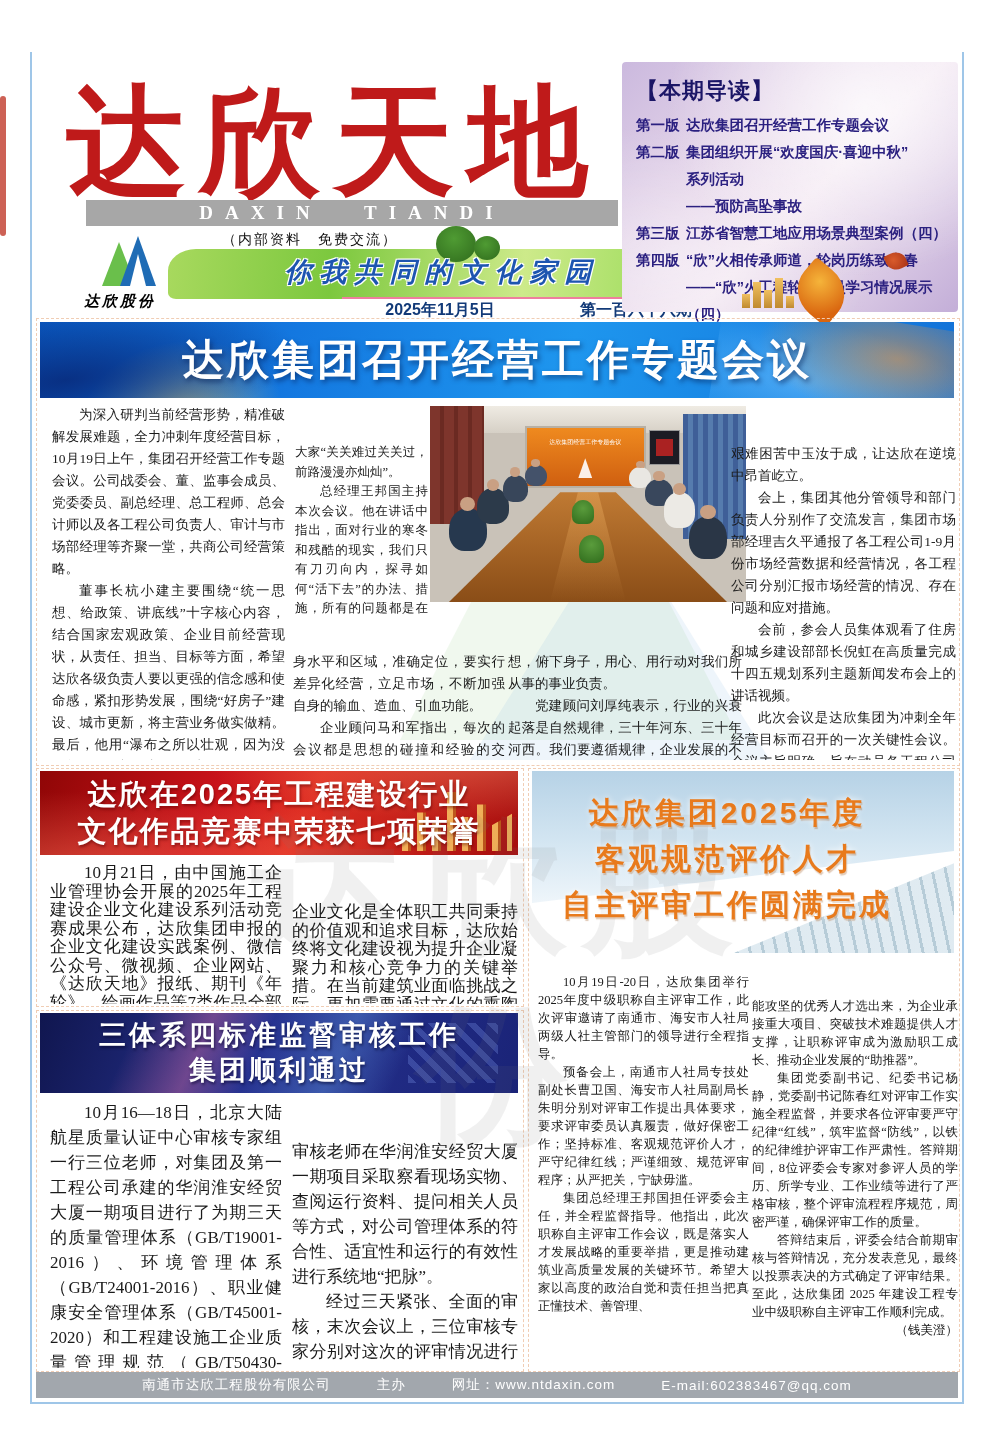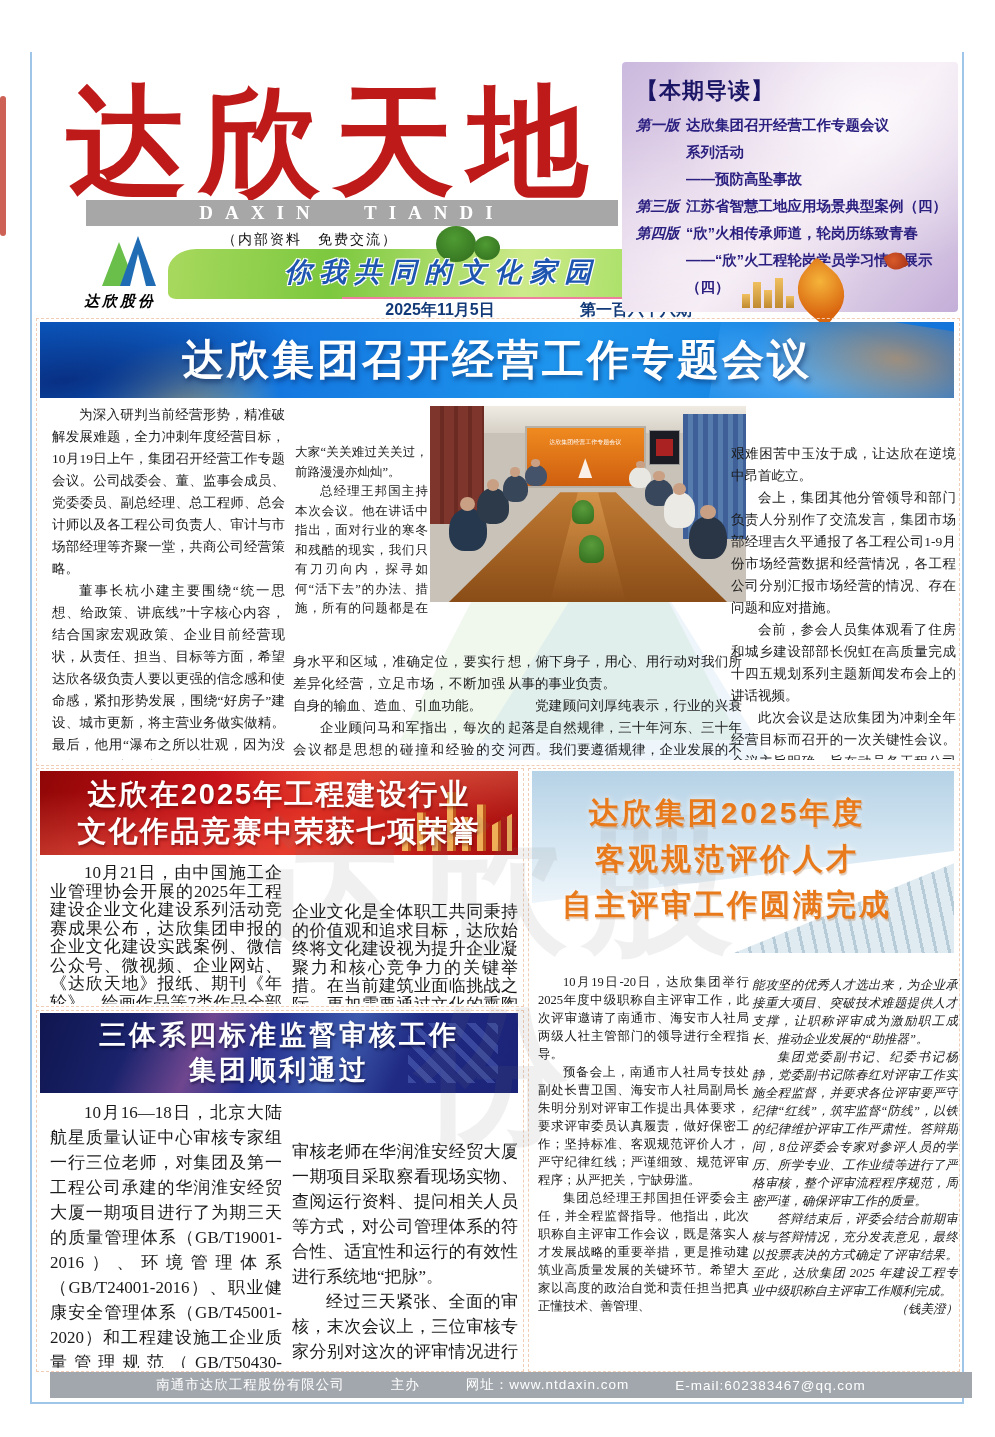--- a/index.html
+++ b/index.html
@@ -49,21 +49,21 @@
   #toc{left:622px;top:62px;width:336px;height:250px;border-radius:4px;
     background:linear-gradient(135deg,#cbb9de 0%,#e6d6ea 35%,#f3e7f2 55%,#c3aed8 100%);}
   #toc::before{content:"";position:absolute;inset:0;border-radius:4px;
     background:radial-gradient(ellipse at 72% 18%,rgba(255,255,255,.75),transparent 58%),
                radial-gradient(ellipse at 15% 80%,rgba(255,255,255,.4),transparent 50%);}
   #toc-header{left:636px;top:76px;width:220px;height:30px;font-size:22px;font-weight:900;
     color:#1b1566;font-family:"Liberation Sans",sans-serif;letter-spacing:1px;}
   #toc-items{left:636px;top:112px;width:312px;font-size:14.5px;font-weight:bold;color:#2b2080;
     line-height:27px;font-family:"Liberation Sans",sans-serif;}
   .toc-row{display:flex;}
-  .toc-page{flex:0 0 50px;font-style:italic;}
+  .toc-page{flex:0 0 50px;}
   .toc-lines{flex:1;}
   
   #leaf1{left:795px;top:268px;width:52px;height:48px;transform:rotate(40deg);
     background:radial-gradient(circle at 35% 35%,#f5b43a,#d9650f 75%);border-radius:8% 60% 8% 60%;}
   #leaf2{left:886px;top:252px;width:20px;height:18px;transform:rotate(-25deg);
     background:radial-gradient(circle at 40% 40%,#d95b2b,#a93416);border-radius:8% 60% 8% 60%;}
   #skyline{left:742px;top:276px;width:64px;height:32px;display:flex;align-items:flex-end;gap:3px;}
   .sk-bar{background:linear-gradient(180deg,#f0c060,#c08a30);width:8px;}
   
   .section{position:absolute;border:1px dashed #f0cdb4;z-index:0;}
@@ -128,21 +128,21 @@
   #m-col3{left:508px;top:612px;width:234px;height:148px;}
   #m-col4{left:731px;top:404px;width:225px;height:356px;}
   .aw-col{font-size:17px;line-height:18.5px;}
   #aw-col1{left:50px;top:864px;width:232px;height:140px;}
   #aw-col2{left:292px;top:864px;width:226px;height:140px;}
   .au-col{font-size:17px;line-height:25px;}
   #au-col1{left:50px;top:1100px;width:232px;height:268px;}
   #au-col2{left:292px;top:1100px;width:226px;height:268px;}
   .tt-col{font-size:12.5px;line-height:18px;}
   #tt-col1{left:538px;top:958px;width:211px;height:414px;margin-top:15px;}
-  #tt-col2{left:752px;top:937px;width:206px;height:414px;font-style:italic;}
+  #tt-col2{left:752px;top:958px;width:206px;height:414px;}
   
   .wm{position:absolute;z-index:2;pointer-events:none;}
   #wm-text{left:170px;top:788px;width:660px;height:190px;font-size:150px;line-height:190px;
     font-weight:900;color:#777;opacity:.10;letter-spacing:16px;text-align:center;
     font-family:"DejaVu Serif",serif;}
   #wm-tri1{left:400px;top:410px;width:340px;height:330px;background:rgba(140,200,120,.13);
     clip-path:polygon(50% 0,100% 100%,0 100%);}
   #wm-tri2{left:470px;top:520px;width:300px;height:240px;background:rgba(120,175,225,.13);
     clip-path:polygon(50% 0,100% 100%,0 100%);}
   
@@ -168,21 +168,21 @@
     background:linear-gradient(180deg,#e8a95c,transparent);
     clip-path:polygon(42% 0,58% 0,80% 100%,20% 100%);}
   .person{position:absolute;border-radius:50% 50% 40% 40%;}
   .person::before{content:"";position:absolute;left:30%;top:-26%;width:40%;height:34%;
     border-radius:50%;background:#c9a083;}
   .plant{position:absolute;background:radial-gradient(circle at 50% 35%,#5a9c3c,#2f6b1c);
     border-radius:50% 50% 30% 30%;}
   
   #footer{left:36px;top:1372px;width:922px;height:26px;background:#a2a7ad;z-index:3;
     display:flex;align-items:center;justify-content:center;gap:46px;color:#fff;
-    font-family:"Liberation Sans","DejaVu Sans",sans-serif;font-size:13.5px;letter-spacing:1px;margin-left:14px;}
+    font-family:"Liberation Sans","DejaVu Sans",sans-serif;font-size:13.5px;letter-spacing:1px;}
 </style>
 </head>
 <body>
 
 <div class="page">
 
   <div class="frame" id="frame-l"></div>
   <div class="frame" id="frame-r"></div>
   <div class="frame" id="frame-b"></div>
   <div class="abs" id="red-smudge"></div>
@@ -204,20 +204,24 @@
   <div class="abs" id="pink-line"></div>
   <div class="abs dateline" id="mast-date">2025年11月5日</div>
   <div class="abs dateline" id="mast-issue">第一百六十八期</div>
 
   <div class="abs" id="toc"></div>
   <div class="abs" id="toc-header">【本期导读】</div>
   <div class="abs" id="toc-items">
     <div class="toc-row">
       <span class="toc-page">第一版</span>
       <span class="toc-lines">达欣集团召开经营工作专题会议</span>
+    </div>
+    <div class="toc-row">
+      <span class="toc-page">第二版</span>
+      <span class="toc-lines">集团组织开展“欢度国庆·喜迎中秋”</span>
     </div>
     <div class="toc-row">
       <span class="toc-page"></span>
       <span class="toc-lines">系列活动</span>
     </div>
     <div class="toc-row">
       <span class="toc-page"></span>
       <span class="toc-lines">——预防高坠事故</span>
     </div>
     <div class="toc-row">

